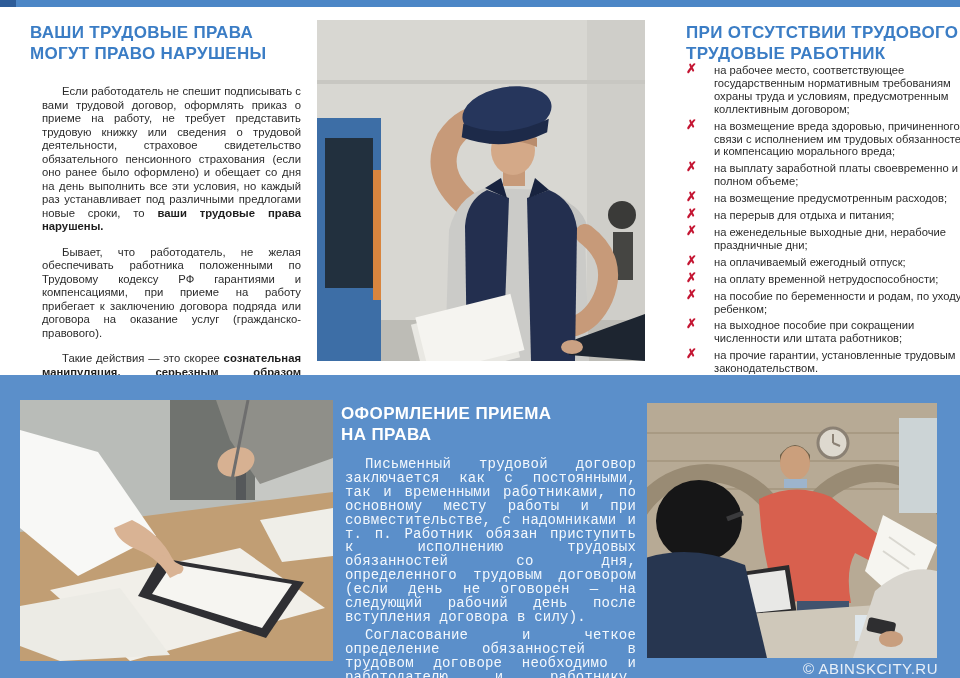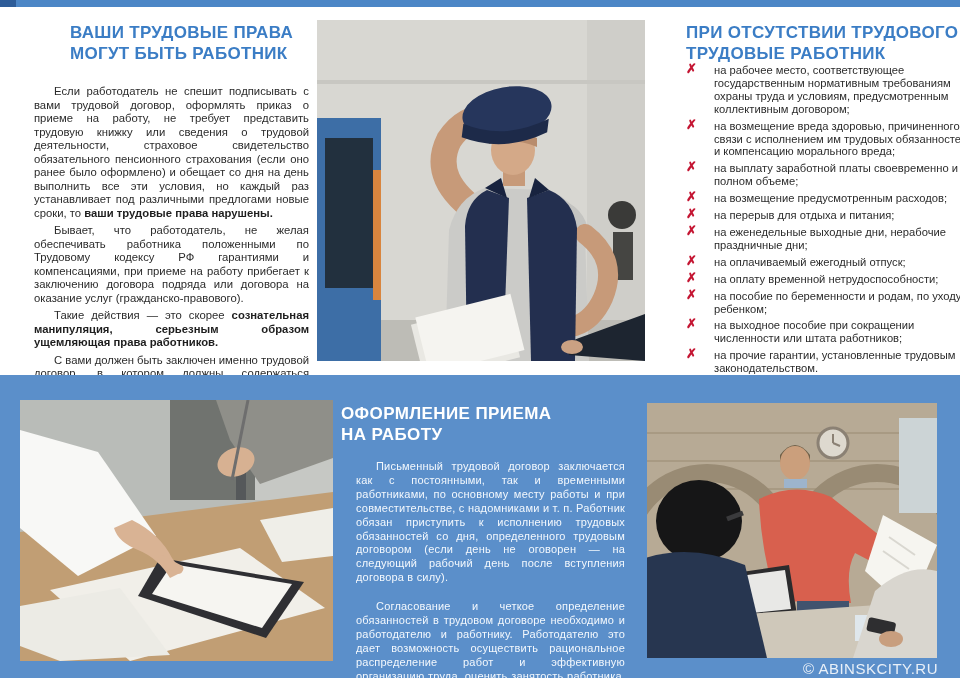--- a/index.html
+++ b/index.html
@@ -7,58 +7,58 @@
     position:relative;width:960px;height:678px;overflow:hidden;
     background:#ffffff;font-family:"Liberation Sans",sans-serif;
     -webkit-font-smoothing:antialiased;
   }
   .top-bar{position:absolute;left:0;top:0;width:960px;height:7px;background:#4c86c6;}
   .top-bar-accent{position:absolute;left:0;top:0;width:16px;height:7px;background:#2d5c98;}
 
   
   .left-article{position:absolute;left:30px;top:22px;width:283px;}
   .blue-title{font-size:17px;font-weight:bold;color:#3b7dc5;line-height:21px;letter-spacing:.3px;}
-  .left-article .blue-title{margin-bottom:21px;margin-left:40px;}
+  .left-article .blue-title{margin-bottom:21px;}
   .body-copy{font-size:11.3px;line-height:13.5px;color:#2b2b2b;text-align:justify;}
-  .body-copy p{margin:4px;text-indent:20px;}
+  .body-copy p{margin:12px;text-indent:20px;}
   .body-copy b{color:#1e1e1e;}
 
   .photo{position:absolute;overflow:hidden;}
   .photo svg{display:block;width:100%;height:100%;}
   .photo-center{left:317px;top:20px;width:328px;height:341px;}
 
   .rights{position:absolute;left:686px;top:22px;width:290px;}
   .rights-subtitle{font-size:17px;font-weight:bold;color:#c41532;letter-spacing:.3px;margin:3px 0 8px 0;}
   .rights-list{list-style:none;margin:0;padding:0;font-size:11.2px;line-height:12.9px;color:#2b2b2b;}
   .rights-list li{position:relative;padding-left:28px;margin-bottom:4px;text-align:left;}
   .x-icon{position:absolute;left:0;top:-1px;color:#c41532;font-weight:bold;font-size:13px;}
 
   
   .bottom-section{position:absolute;left:0;top:375px;width:960px;height:303px;background:#5b8fca;}
   .photo-doc{left:20px;top:25px;width:313px;height:261px;}
   .bottom-article{position:absolute;left:341px;top:28px;width:299px;color:#ffffff;}
   .bottom-article .white-title{font-size:17px;font-weight:bold;line-height:21px;letter-spacing:.4px;margin-bottom:13px;color:#ffffff;}
-  .bottom-article p{margin:15px;font-size:11px;line-height:13.9px;letter-spacing:.2px;
-    text-indent:20px;text-align:justify;color:#f3f8fd;}
+  .bottom-article p{margin:4px;font-size:14px;line-height:13.9px;letter-spacing:.2px;
+    text-indent:20px;text-align:justify;color:#f3f8fd;font-family:Liberation Mono, monospace;}
   .photo-meeting{left:647px;top:28px;width:290px;height:255px;}
   .watermark{position:absolute;right:22px;top:285px;font-size:15px;letter-spacing:.5px;color:#e9f0f8;}
 </style>
 </head>
 <body>
 
 <div class="page">
 
   <div class="top-bar">
     <div class="top-bar-accent"></div>
   </div>
 
   <div class="left-article">
     <div class="blue-title">
       <div>ВАШИ ТРУДОВЫЕ ПРАВА</div>
-      <div>МОГУТ БЫТЬ РАБОТНИК</div>
+      <div>МОГУТ ПРАВО НАРУШЕНЫ</div>
     </div>
     <div class="body-copy">
       <p><span>Если работодатель не спешит подписывать с вами трудовой договор, оформлять приказ о приеме на работу, не требует представить трудовую книжку или сведения о трудовой деятельности, страховое свидетельство обязательного пенсионного страхования (если оно ранее было оформлено) и обещает со дня на день выполнить все эти условия, но каждый раз устанавливает под различными предлогами новые сроки, то </span><b>ваши трудовые права нарушены.</b></p>
       <p><span>Бывает, что работодатель, не желая обеспечивать работника положенными по Трудовому кодексу РФ гарантиями и компенсациями, при приеме на работу прибегает к заключению договора подряда или договора на оказание услуг (гражданско-правового).</span></p>
       <p><span>Такие действия — это скорее </span><b>сознательная манипуляция, серьезным образом ущемляющая права работников.</b></p>
       <p><span>С вами должен быть заключен именно трудовой договор, в котором должны содержаться положения о подчинении работника правилам внутреннего трудового распорядка, месте и времени выполнения работы, фиксированном размере вознаграждения за труд, условиях труда на рабочем месте.</span></p>
     </div>
   </div>
 
   <div class="photo photo-center">
@@ -137,21 +137,21 @@
         <line x1="228" y1="0" x2="212" y2="80" stroke="#6e6e6e" stroke-width="3"></line>
         <polygon points="0,30 78,52 136,136 58,176 0,128" fill="#f8f8f6"></polygon>
         <path d="M112 120 Q140 134 152 158 L162 172 L150 178 Q138 158 118 150 Q98 142 94 128 Z" fill="#d9b394"></path>
         <rect x="140" y="154" width="28" height="9" rx="4" transform="rotate(28 140 154)" fill="#d9b394"></rect>
       </svg>
     </div>
 
     <div class="bottom-article">
       <div class="white-title">
         <div>ОФОРМЛЕНИЕ ПРИЕМА</div>
-        <div>НА РАБОТУ</div>
+        <div>НА ПРАВА</div>
       </div>
       <p>Письменный трудовой договор заключается как с постоянными, так и временными работниками, по основному месту работы и при совместительстве, с надомниками и т. п. Работник обязан приступить к исполнению трудовых обязанностей со дня, определенного трудовым договором (если день не оговорен — на следующий рабочий день после вступления договора в силу).</p>
       <p>Согласование и четкое определение обязанностей в трудовом договоре необходимо и работодателю и работнику. Работодателю это дает возможность осуществить рациональное распределение работ и эффективную организацию труда, оценить занятость работника, а для работника создает определенность относительно объема выполняемых работ и его оплаты, гарантирует возможность правильного решения спорных вопросов.</p>
     </div>
 
     <div class="photo photo-meeting">
       <svg viewBox="0 0 290 255" preserveAspectRatio="none">
         <rect width="290" height="255" fill="#b7aa95"></rect>
         <line x1="0" y1="30" x2="290" y2="30" stroke="#a89a83" stroke-width="2"></line>
         <line x1="0" y1="58" x2="290" y2="58" stroke="#a89a83" stroke-width="2"></line>

